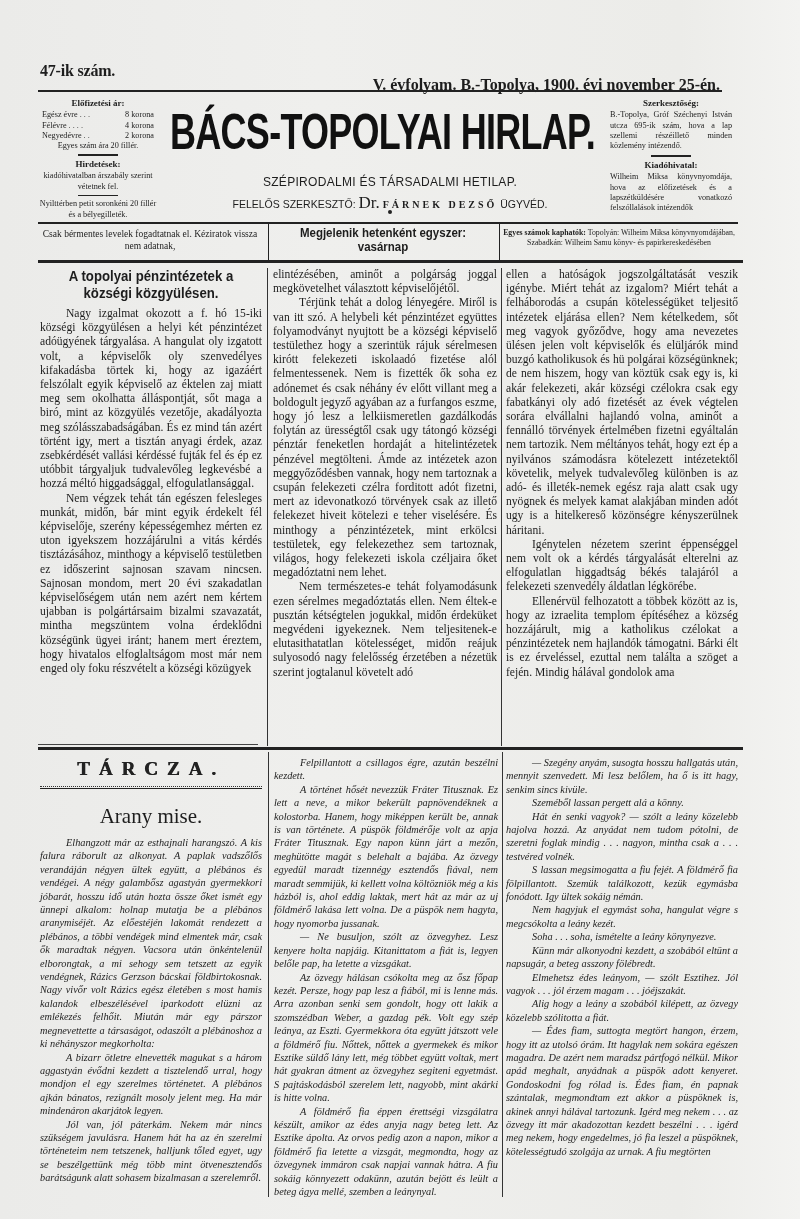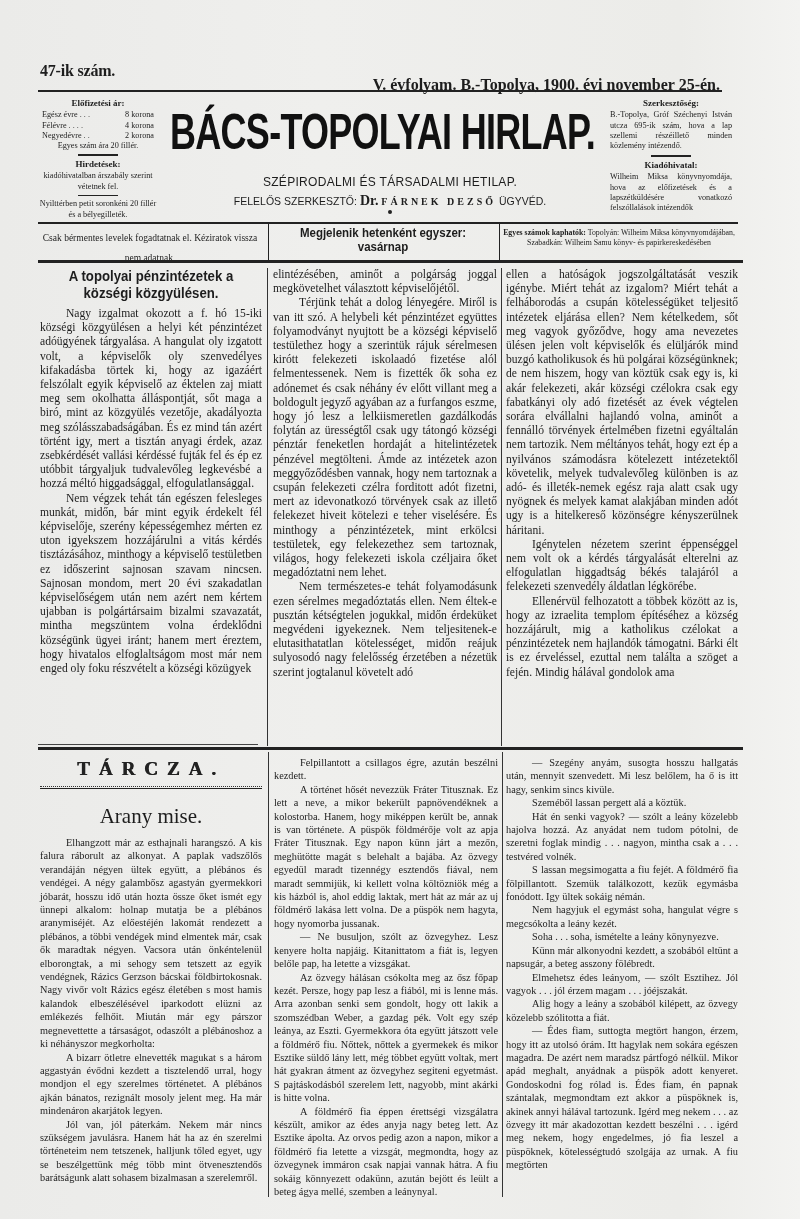--- a/index.html
+++ b/index.html
@@ -18,33 +18,33 @@
   .leftbox { left: 38px; top: 98px; width: 120px; font-size: 8.2px; line-height: 10.3px; text-align: center; }
   .leftbox h4 { font-size: 9px; font-weight: bold; margin: 0 0 2px 0; }
   .leftbox .row { display: flex; justify-content: space-between; text-align: left; padding: 0 4px; }
   .leftbox .short-rule { width: 40px; height: 1.5px; background: #222; margin: 3px auto 3px; }
 
   
   .masthead { left: 170px; top: 103px; width: 440px; text-align: center; font-family: "Liberation Sans Narrow", "Liberation Sans", sans-serif; font-weight: bold; font-size: 50px; letter-spacing: -1px; transform: scaleX(0.72); transform-origin: left top; white-space: nowrap; width: 612px; text-align: left; color: #111; }
   .subtitle { left: 170px; top: 175px; width: 440px; text-align: center; font-family: "Liberation Sans", sans-serif; font-size: 12px; letter-spacing: 0.3px; }
   .editor { left: 170px; top: 193px; width: 440px; text-align: center; font-family: "Liberation Sans", sans-serif; font-size: 10.5px; }
   .editor .name { font-family: "Liberation Serif", serif; font-weight: bold; font-size: 10px; letter-spacing: 3px; }
-  .editor .dr { font-family: "Liberation Serif", serif; font-weight: bold; font-size: 14px; }
+  .editor .dr { font-family: "Liberation Serif", serif; font-weight: normal; font-size: 17px; }
   .dot { left: 388px; top: 210px; width: 4px; height: 4px; background: #222; border-radius: 50%; }
 
   
   .rightbox { left: 610px; top: 98px; width: 122px; font-size: 8.2px; line-height: 10.3px; }
   .rightbox h4 { font-size: 9px; font-weight: bold; text-align: center; margin: 0 0 2px 0; }
   .rightbox p { text-align: justify; }
   .rightbox .short-rule { width: 40px; height: 1.5px; background: #222; margin: 4px auto 3px; }
 
   .rule2 { left: 38px; top: 222px; width: 700px; height: 2px; background: #222; }
 
   
-  .info-left { left: 40px; top: 228px; width: 220px; font-size: 9.5px; line-height: 20px; text-align: center; }
+  .info-left { left: 40px; top: 228px; width: 220px; font-size: 9.5px; line-height: 12px; text-align: center; }
   .vsep { width: 1px; background: #222; }
   .info-mid { left: 272px; top: 226px; width: 222px; font-family: "Liberation Sans", sans-serif; font-weight: bold; font-size: 12.5px; line-height: 14px; text-align: center; transform: scaleX(0.92); transform-origin: center top; }
   .info-right { left: 503px; top: 228px; width: 232px; font-size: 7.8px; line-height: 9.6px; text-align: center; }
   .info-right b { font-weight: bold; }
   .rule3 { left: 38px; top: 260px; width: 705px; height: 3px; background: #222; }
 
   
   .col { font-size: 11.6px; line-height: 14.2px; text-align: justify; hyphens: manual; }
   .col p { text-indent: 26px; }
   .col p.noind { text-indent: 0; }
@@ -55,21 +55,21 @@
   .vline { width: 1px; background: #333; }
 
   .rule4 { left: 38px; top: 747px; width: 705px; height: 3px; background: #222; }
   .rule4b { left: 38px; top: 744px; width: 220px; height: 1px; background: #444; }
 
   .tarcza { left: 40px; top: 758px; width: 222px; text-align: center; font-family: "Liberation Serif", serif; font-weight: bold; font-size: 19px; letter-spacing: 9px; color: #222; text-shadow: 0.6px 0 0 #222; }
   .tarcza-rule { left: 40px; top: 786px; width: 222px; height: 3px; border-top: 1px dotted #333; border-bottom: 1.5px solid #222; }
   .story-title { left: 40px; top: 804px; width: 222px; text-align: center; font-family: "Liberation Serif", serif; font-size: 21px; }
 
   .fcol { font-size: 10.3px; line-height: 13.4px; text-align: justify; }
-  .fcol p { text-indent: 26px; }
+  .fcol p { text-indent: 26px; font-style: italic; }
   .f1 { left: 40px; top: 836px; width: 222px; }
   .f2 { left: 274px; top: 756px; width: 224px; }
   .f3 { left: 506px; top: 756px; width: 232px; }
 </style>
 </head>
 <body>
 
 <div class="page">
 
   <div class="abs issue">47-ik szám.</div>
@@ -165,21 +165,21 @@
   <div class="abs fcol f2">
     <p>Felpillantott a csillagos égre, azután beszélni kezdett.</p>
     <p>A történet hősét nevezzük Fráter Titusznak. Ez lett a neve, a mikor bekerült papnövendéknek a kolostorba. Hanem, hogy miképpen került be, annak is van története. A püspök földmérője volt az apja Fráter Titusznak. Egy napon künn járt a mezőn, meghütötte magát s belehalt a bajába. Az özvegy egyedül maradt tizennégy esztendős fiával, nem maradt semmijük, ki kellett volna költözniök még a kis házból is, ahol eddig laktak, mert hát az már az uj földmérő lakása lett volna. De a püspök nem hagyta, hogy nyomorba jussanak.</p>
     <p>— Ne busuljon, szólt az özvegyhez. Lesz kenyere holta napjáig. Kitanittatom a fiát is, legyen belőle pap, ha letette a vizsgákat.</p>
     <p>Az özvegy hálásan csókolta meg az ősz főpap kezét. Persze, hogy pap lesz a fiából, mi is lenne más. Arra azonban senki sem gondolt, hogy ott lakik a szomszédban Weber, a gazdag pék. Volt egy szép leánya, az Eszti. Gyermekkora óta együtt játszott vele a földmérő fiu. Nőttek, nőttek a gyermekek és mikor Esztike süldő lány lett, még többet együtt voltak, mert hát gyakran átment az özvegyhez segiteni egyetmást. S pajtáskodásból szerelem lett, nagyobb, mint akárki is hitte volna.</p>
     <p>A földmérő fia éppen érettségi vizsgálatra készült, amikor az édes anyja nagy beteg lett. Az Esztike ápolta. Az orvos pedig azon a napon, mikor a földmérő fia letette a vizsgát, megmondta, hogy az özvegynek immáron csak napjai vannak hátra. A fiu sokáig könnyezett odakünn, azután bejött és leült a beteg ágya mellé, szemben a leánynyal.</p>
   </div>
   <div class="abs vline" style="left:502px; top:752px; height:445px;"></div>
   <div class="abs fcol f3">
     <p>— Szegény anyám, susogta hosszu hallgatás után, mennyit szenvedett. Mi lesz belőlem, ha ő is itt hagy, senkim sincs kivüle.</p>
-    <p>Szeméből lassan pergett alá a köztük.</p>
+    <p>Szeméből lassan pergett alá a könny.</p>
     <p>Hát én senki vagyok? — szólt a leány közelebb hajolva hozzá. Az anyádat nem tudom pótolni, de szeretni foglak mindig . . . nagyon, mintha csak a . . . testvéred volnék.</p>
     <p>S lassan megsimogatta a fiu fejét. A földmérő fia fölpillantott. Szemük találkozott, kezük egymásba fonódott. Igy ültek sokáig némán.</p>
     <p>Nem hagyjuk el egymást soha, hangulat végre s megcsókolta a leány kezét.</p>
     <p>Soha . . . soha, ismételte a leány könynyezve.</p>
     <p>Künn már alkonyodni kezdett, a szobából eltünt a napsugár, a beteg asszony fölébredt.</p>
     <p>Elmehetsz édes leányom, — szólt Esztihez. Jól vagyok . . . jól érzem magam . . . jóéjszakát.</p>
     <p>Alig hogy a leány a szobából kilépett, az özvegy közelebb szólitotta a fiát.</p>
     <p>— Édes fiam, suttogta megtört hangon, érzem, hogy itt az utolsó órám. Itt hagylak nem sokára egészen magadra. De azért nem maradsz pártfogó nélkül. Mikor apád meghalt, anyádnak a püspök adott kenyeret. Gondoskodni fog rólad is. Édes fiam, én papnak szántalak, megmondtam ezt akkor a püspöknek is, akinek annyi hálával tartozunk. Igérd meg nekem . . . az özvegy itt már akadozottan kezdett beszélni . . . igérd meg nekem, hogy engedelmes, jó fia leszel a püspöknek, kötelességtudó szolgája az urnak. A fiu megtörten</p>
   </div>
 

